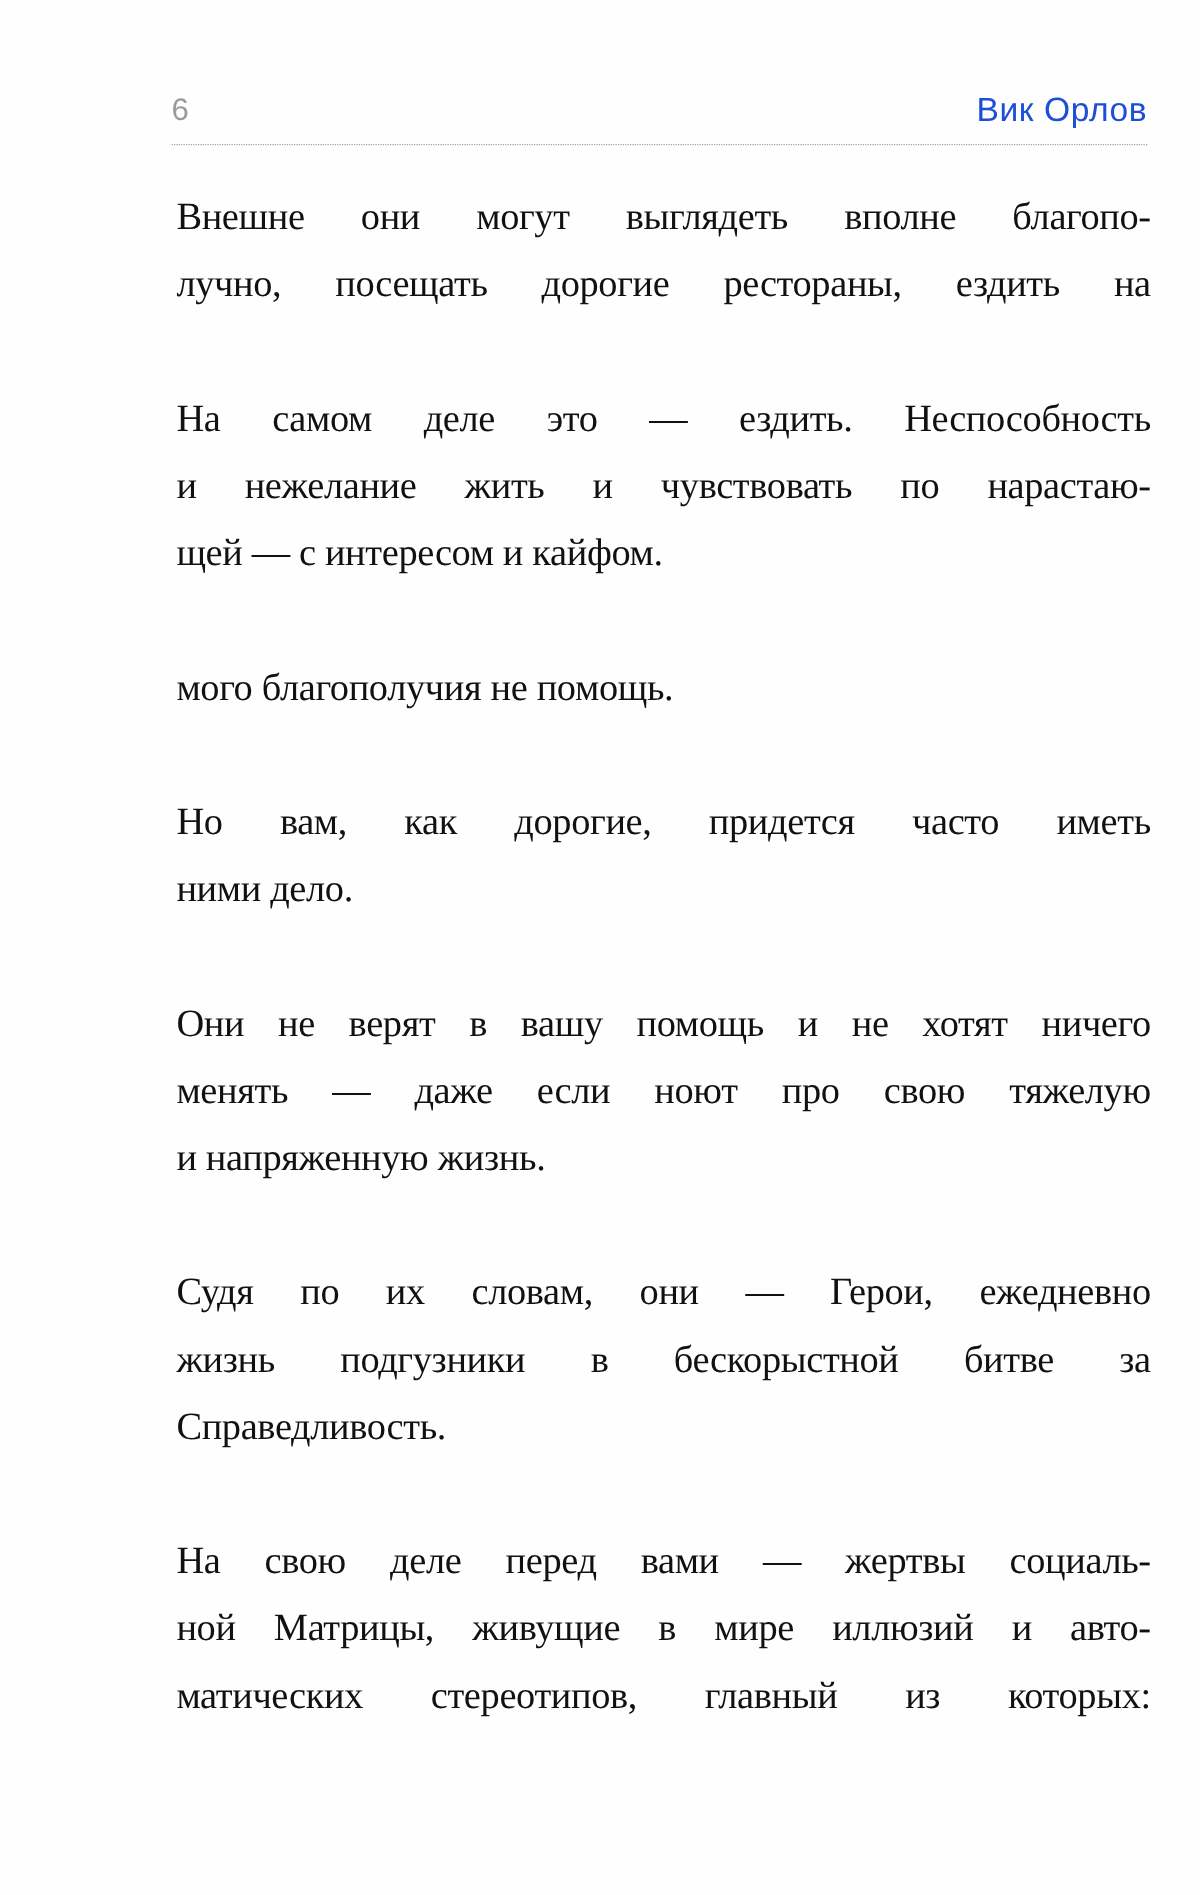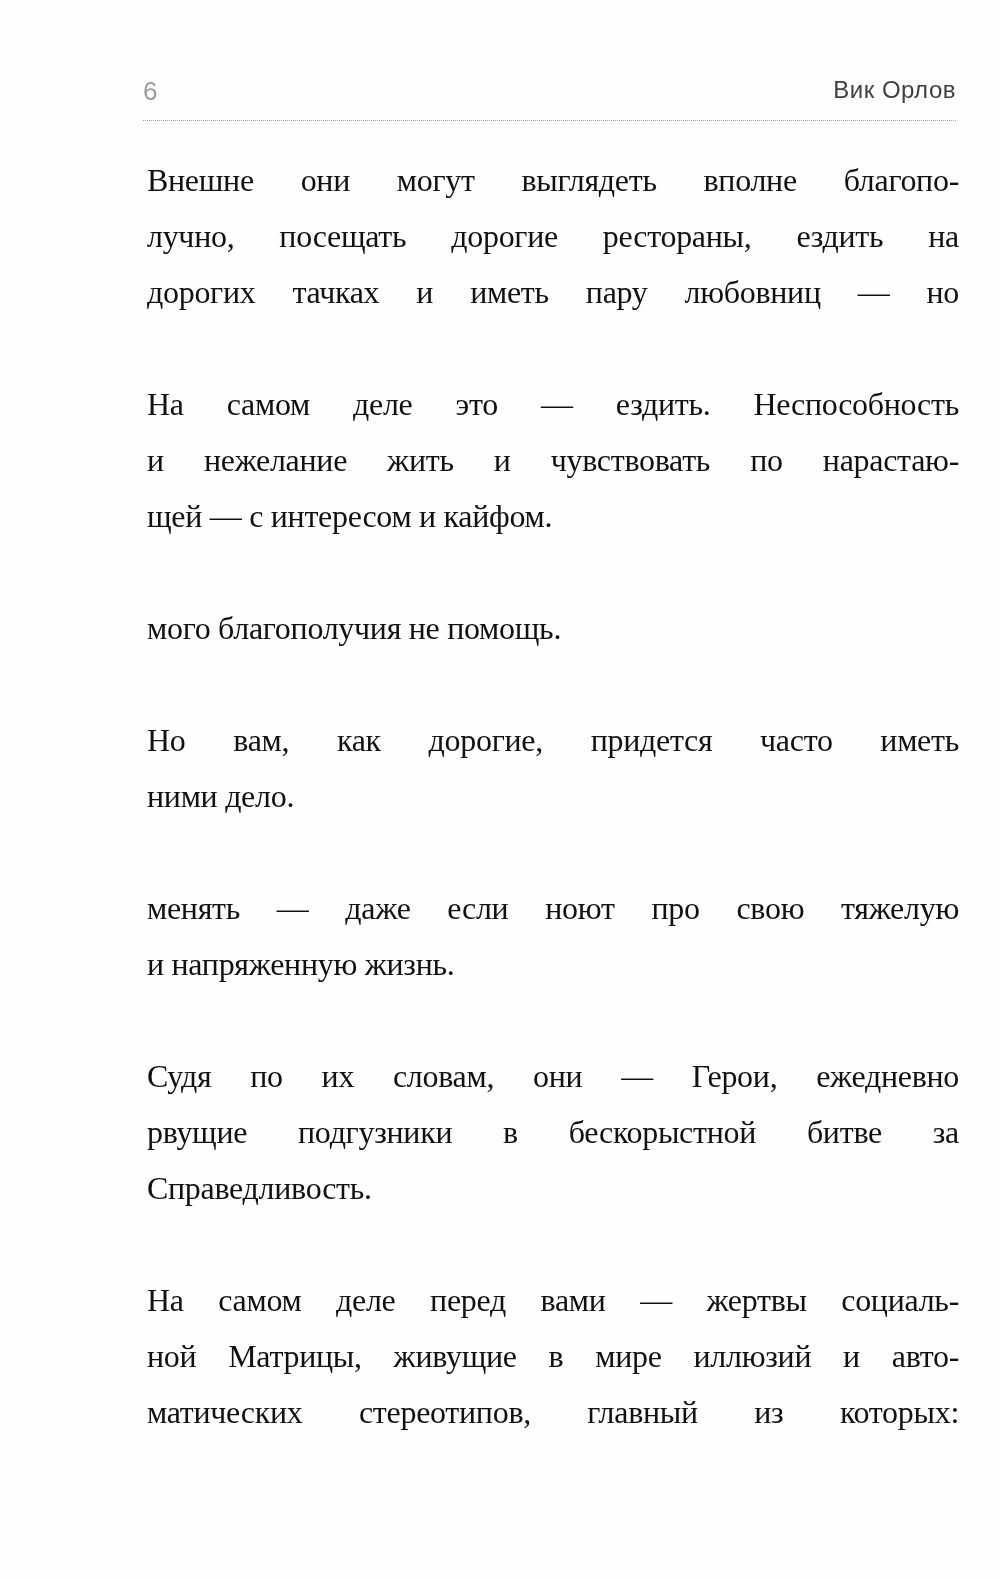--- a/index.html
+++ b/index.html
@@ -35,22 +35,22 @@
       font-family: "Liberation Sans", "DejaVu Sans", sans-serif;
       font-size: 26px;
       color: #9a9a9a;
       font-weight: 300;
     }
     .running-title {
       position: absolute;
       right: 0;
       top: 4px;
       font-family: "Liberation Sans", "DejaVu Sans", sans-serif;
-      font-size: 24px;
-      color: #404040;
+      font-size: 28px;
+      color: #1d4ed8;
       letter-spacing: 0.5px;
     }
     .header-rule {
       position: absolute;
       left: 143px;
       top: 120px;
       width: 813px;
       height: 0;
       border-top: 1px dotted #a0a0a0;
     }
@@ -87,49 +87,49 @@
     <span class="page-number">6</span>
     <span class="running-title">Вик Орлов</span>
   </div>
   <div class="header-rule"></div>
 
   <div class="body-text">
 
     <p class="para">
       <span class="line">Внешне они могут выглядеть вполне благопо-</span>
       <span class="line">лучно, посещать дорогие рестораны, ездить на</span>
-      <span class="line">дорогих тачках и иметь пару любовниц — но</span>
     </p>
 
     <p class="para">
       <span class="line">На самом деле это — ездить. Неспособность</span>
       <span class="line">и нежелание жить и чувствовать по нарастаю-</span>
       <span class="line last">щей — с интересом и кайфом.</span>
     </p>
 
     <p class="para">
       <span class="line last">мого благополучия не помощь.</span>
     </p>
 
     <p class="para">
       <span class="line">Но вам, как дорогие, придется часто иметь</span>
       <span class="line last">ними дело.</span>
     </p>
 
     <p class="para">
+      <span class="line">Они не верят в вашу помощь и не хотят ничего</span>
       <span class="line">менять — даже если ноют про свою тяжелую</span>
       <span class="line last">и напряженную жизнь.</span>
     </p>
 
     <p class="para">
       <span class="line">Судя по их словам, они — Герои, ежедневно</span>
-      <span class="line">рвущие подгузники в бескорыстной битве за</span>
+      <span class="line">жизнь подгузники в бескорыстной битве за</span>
       <span class="line last">Справедливость.</span>
     </p>
 
     <p class="para">
-      <span class="line">На самом деле перед вами — жертвы социаль-</span>
+      <span class="line">На свою деле перед вами — жертвы социаль-</span>
       <span class="line">ной Матрицы, живущие в мире иллюзий и авто-</span>
       <span class="line">матических стереотипов, главный из которых:</span>
     </p>
 
   </div>
 </div>
 
 </body></html>

